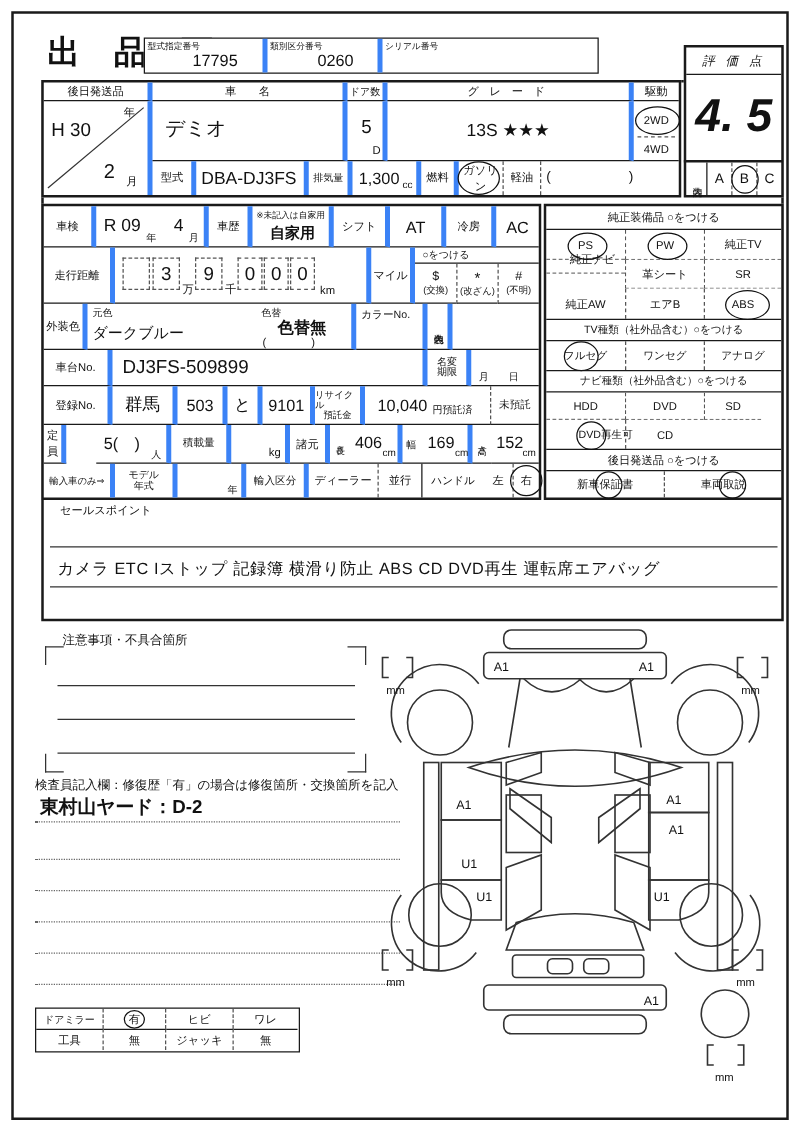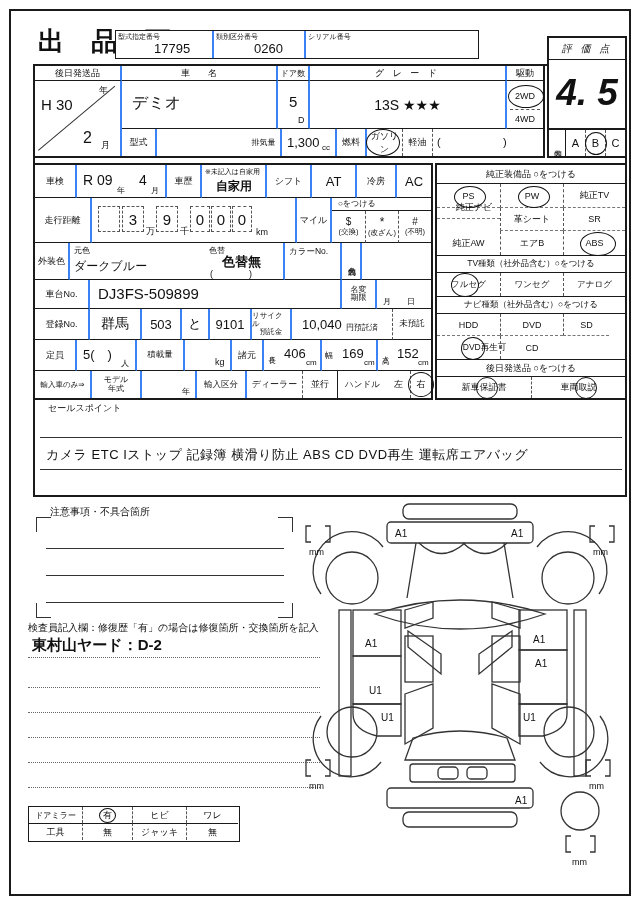--- a/index.html
+++ b/index.html
@@ -1,20 +1,20 @@
 <!DOCTYPE html>
 <html><head>
 <meta charset="utf-8">
 <style>
   html,body{margin:0;padding:0;background:#fff;}
   .sheet{position:relative;width:640px;height:905px;background:#fff;overflow:hidden;
          font-family:"Liberation Sans","DejaVu Sans",sans-serif;color:#111;}
   .abs{position:absolute;box-sizing:border-box;}
   .b1{border:1.5px solid #1a1a1a;} .b2{border:2px solid #1a1a1a;}
-  .br{border-right:2px solid #3b82f6;} .bb{border-bottom:1px solid #1a1a1a;}
+  .br{border-right:4px solid #3b82f6;} .bb{border-bottom:1px solid #1a1a1a;}
   .bt{border-top:1px solid #1a1a1a;} .bl{border-left:1px solid #1a1a1a;}
   .bld{border-left:1px dashed #555;} .bbd{border-bottom:1px dashed #777;}
   .cen{display:flex;align-items:center;justify-content:center;text-align:center;}
   .col{display:flex;flex-direction:column;align-items:center;justify-content:center;line-height:1.05;}
   .dash{border:1px dashed #555;}
   .f6{font-size:7px;} .f7{font-size:7.5px;} .f8{font-size:8px;} .f85{font-size:8.5px;}
   .f9{font-size:9px;} .f10{font-size:10px;} .f11{font-size:11px;} .f12{font-size:12px;}
   .f13{font-size:13px;} .f14{font-size:14px;} .f15{font-size:15px;} .f16{font-size:16px;}
   .vert{writing-mode:vertical-rl;text-orientation:upright;line-height:1;}
   .cmark{position:absolute;border:1.6px solid #111;border-radius:50%;z-index:6;}
@@ -82,20 +82,23 @@
       <span class="abs f9" style="left:20px;top:34px;">D</span>
     </div>
     <div class="abs br bb cen f14" style="left:275px;top:15px;width:197px;height:48px;">13S ★★★</div>
     <div class="abs bb" style="left:472px;top:15px;width:36px;height:48px;">
       <div class="abs cen f9" style="left:0;top:5px;width:36px;height:20px;">2WD</div>
       <div class="abs" style="left:3px;top:28px;width:30px;border-top:1px dashed #555;"></div>
       <div class="abs cen f9" style="left:0;top:29px;width:36px;height:18px;">4WD</div>
     </div>
 
     <div class="abs br cen f9" style="left:87px;top:63px;width:35px;height:27px;">型式</div>
+    <div class="abs br" style="left:122px;top:63px;width:90px;height:27px;">
+      <span class="abs f14" style="left:4px;top:5px;">DBA-DJ3FS</span>
+    </div>
     <div class="abs br cen f8" style="left:212px;top:63px;width:35px;height:27px;">排気量</div>
     <div class="abs br" style="left:247px;top:63px;width:55px;height:27px;">
       <span class="abs f13" style="left:5px;top:6px;">1,300</span>
       <span class="abs f8" style="left:40px;top:14px;">cc</span>
     </div>
     <div class="abs br cen f9" style="left:302px;top:63px;width:30px;height:27px;">燃料</div>
     <div class="abs cen f9" style="left:332px;top:63px;width:35px;height:27px;">ガソリン</div>
     <div class="abs bld cen f9" style="left:367px;top:63px;width:30px;height:27px;">軽油</div>
     <div class="abs bld" style="left:397px;top:63px;width:111px;height:27px;">
       <span class="abs f11" style="left:4px;top:7px;">(</span>
@@ -185,21 +188,21 @@
     <div class="abs br bb col f7" style="left:217px;top:144px;width:40px;height:31px;">
       <span>リサイクル</span>
       <span>預託金</span>
     </div>
     <div class="abs bb" style="left:257px;top:144px;width:100px;height:31px;">
       <span class="abs f13" style="left:10px;top:8px;">10,040</span>
       <span class="abs f8" style="left:54px;top:13px;">円預託済</span>
     </div>
     <div class="abs bb bld cen f85" style="left:357px;top:144px;width:39px;height:31px;">未預託</div>
 
-    <div class="abs br bb cen f9" style="left:0;top:175px;width:42px;height:31px;">定員</div>
+    <div class="abs br bb cen f9" style="left:0;top:175px;width:18px;height:31px;">定員</div>
     <div class="abs br bb" style="left:42px;top:175px;width:60px;height:31px;">
       <span class="abs f13" style="left:6px;top:6px;">5(　)</span>
       <span class="abs f8" style="left:44px;top:18px;">人</span>
     </div>
     <div class="abs br bb cen f85" style="left:102px;top:175px;width:48px;height:31px;">積載量</div>
     <div class="abs br bb" style="left:150px;top:175px;width:47px;height:31px;">
       <span class="abs f9" style="left:30px;top:17px;">kg</span>
     </div>
     <div class="abs br bb cen f9" style="left:197px;top:175px;width:32px;height:31px;">諸元</div>
     <div class="abs bb cen" style="left:229px;top:175px;width:16px;height:31px;">

